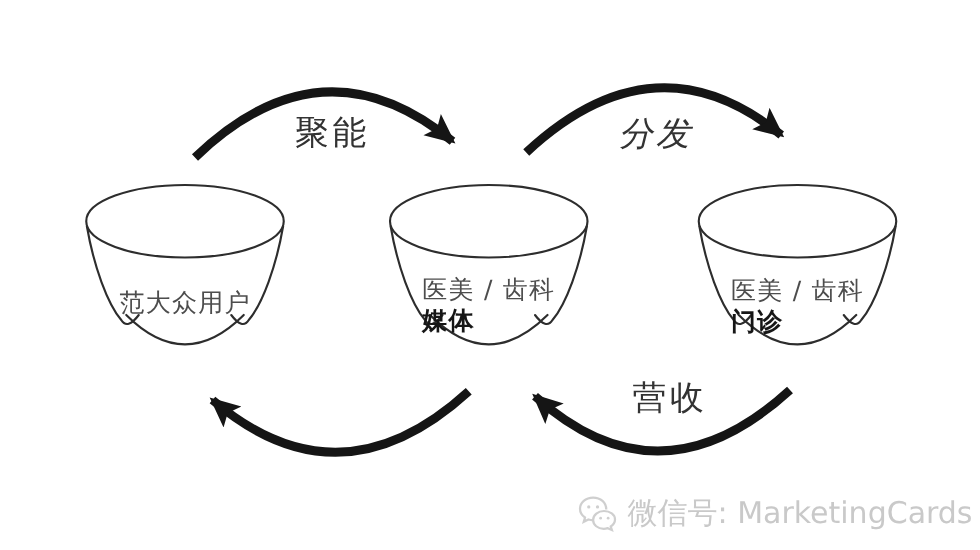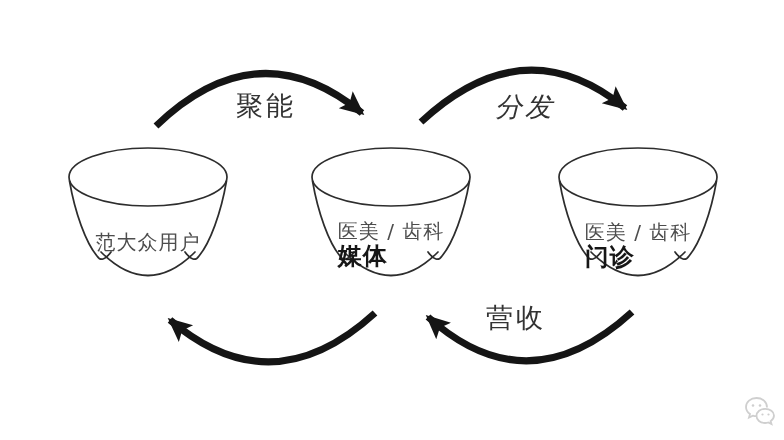--- a/index.html
+++ b/index.html
@@ -33,21 +33,21 @@
     align-items: flex-start;
     line-height: 25px;
     white-space: nowrap;
   }
   .bucket-line1 {
     font-size: 20px;
     color: #4d4d4d;
     letter-spacing: 1px;
   }
   .bucket-line2 {
-    font-size: 24px;
+    font-size: 20px;
     font-weight: bold;
     color: #161616;
     letter-spacing: 1px;
   }
   .watermark {
     position: absolute;
     right: 6px;
     top: 392px;
     display: flex;
     align-items: center;
@@ -85,21 +85,21 @@
     <g stroke="#151515" stroke-width="7" fill="none">
       <path d="M156 126 Q 258 28 362 113" marker-end="url(#ah)"></path>
       <path d="M421 122 Q 524 26 625 108" marker-end="url(#ah)"></path>
       <path d="M375 313 Q 272 407 170 320" marker-end="url(#ah)"></path>
       <path d="M632 312 Q 528 407 428 317" marker-end="url(#ah)"></path>
     </g>
   </svg>
 
   <div class="arrow-label" style="left:266px; top:106px;">聚能</div>
   <div class="arrow-label" style="left:525px; top:107px;font-style:italic;">分发</div>
-  <div class="arrow-label" style="left:516px; top:318px;">营收</div>
+  <div class="arrow-label" style="left:536px; top:318px;">营收</div>
 
   <div class="bucket-label" style="left:148px; top:242px;">
     <span class="bucket-line1">范大众用户</span>
   </div>
 
   <div class="bucket-label" style="left:391px; top:244px;">
     <span class="bucket-line1">医美 / 齿科</span>
     <span class="bucket-line2">媒体</span>
   </div>
 
@@ -114,15 +114,16 @@
         <path d="M25 15.5 C 25 10 20.5 6 14.5 6 C 8.5 6 4 10 4 15 C 4 18 5.6 20.4 8 22 L 7 25.5 L 10.8 23.6 C 12 24 13.2 24.2 14.5 24.2"></path>
         <path d="M14.5 24 C 14.5 28 18.2 31 23 31 C 24.1 31 25.2 30.8 26.2 30.5 L 29.5 32 L 28.6 29.2 C 30.6 27.8 32 25.8 32 23.5 C 32 19.5 28 16.8 23.2 16.8 C 18.5 16.8 14.5 19.8 14.5 24 Z"></path>
       </g>
       <g fill="#cfcfcf">
         <circle cx="11" cy="13.5" r="1.3"></circle>
         <circle cx="18" cy="13.5" r="1.3"></circle>
         <circle cx="20.5" cy="22.5" r="1.1"></circle>
         <circle cx="26.5" cy="22.5" r="1.1"></circle>
       </g>
     </svg>
+    <span class="watermark-text">微信号: MarketingCards</span>
   </div>
 
 </div>
 
 </body></html>

